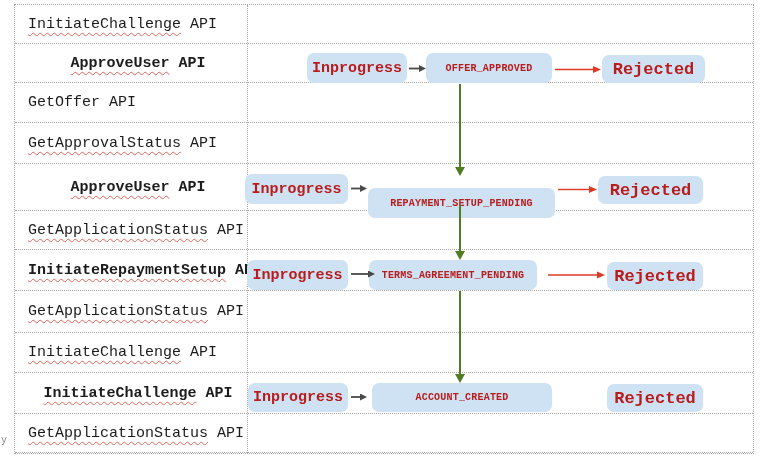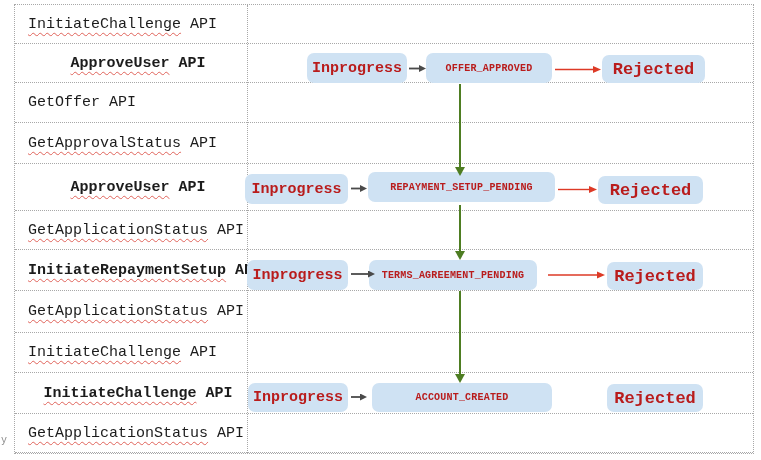--- a/index.html
+++ b/index.html
@@ -89,21 +89,21 @@
       <div class="cell-left"><span class="squiggly">GetApplicationStatus</span><span> API</span></div>
     </div>
     <div class="vdiv"></div>
   </div>
 
   <div class="fbox ip" style="left:307px;top:53px;width:100px;height:30px">Inprogress</div>
   <div class="fbox st" style="left:426px;top:53px;width:126px;height:30px">OFFER_APPROVED</div>
   <div class="fbox rj" style="left:602px;top:55px;width:103px;height:28px">Rejected</div>
 
   <div class="fbox ip" style="left:245px;top:174px;width:103px;height:30px">Inprogress</div>
-  <div class="fbox st" style="left:368px;top:172px;width:187px;height:30px">REPAYMENT_SETUP_PENDING</div>
+  <div class="fbox st" style="left:368px;top:188px;width:187px;height:30px">REPAYMENT_SETUP_PENDING</div>
   <div class="fbox rj" style="left:598px;top:176px;width:105px;height:28px">Rejected</div>
 
   <div class="fbox ip" style="left:247px;top:260px;width:101px;height:30px">Inprogress</div>
   <div class="fbox st" style="left:369px;top:260px;width:168px;height:30px">TERMS_AGREEMENT_PENDING</div>
   <div class="fbox rj" style="left:607px;top:262px;width:96px;height:28px">Rejected</div>
 
   <div class="fbox ip" style="left:248px;top:383px;width:100px;height:29px">Inprogress</div>
   <div class="fbox st" style="left:372px;top:383px;width:180px;height:29px">ACCOUNT_CREATED</div>
   <div class="fbox rj" style="left:607px;top:384px;width:96px;height:28px">Rejected</div>
 

